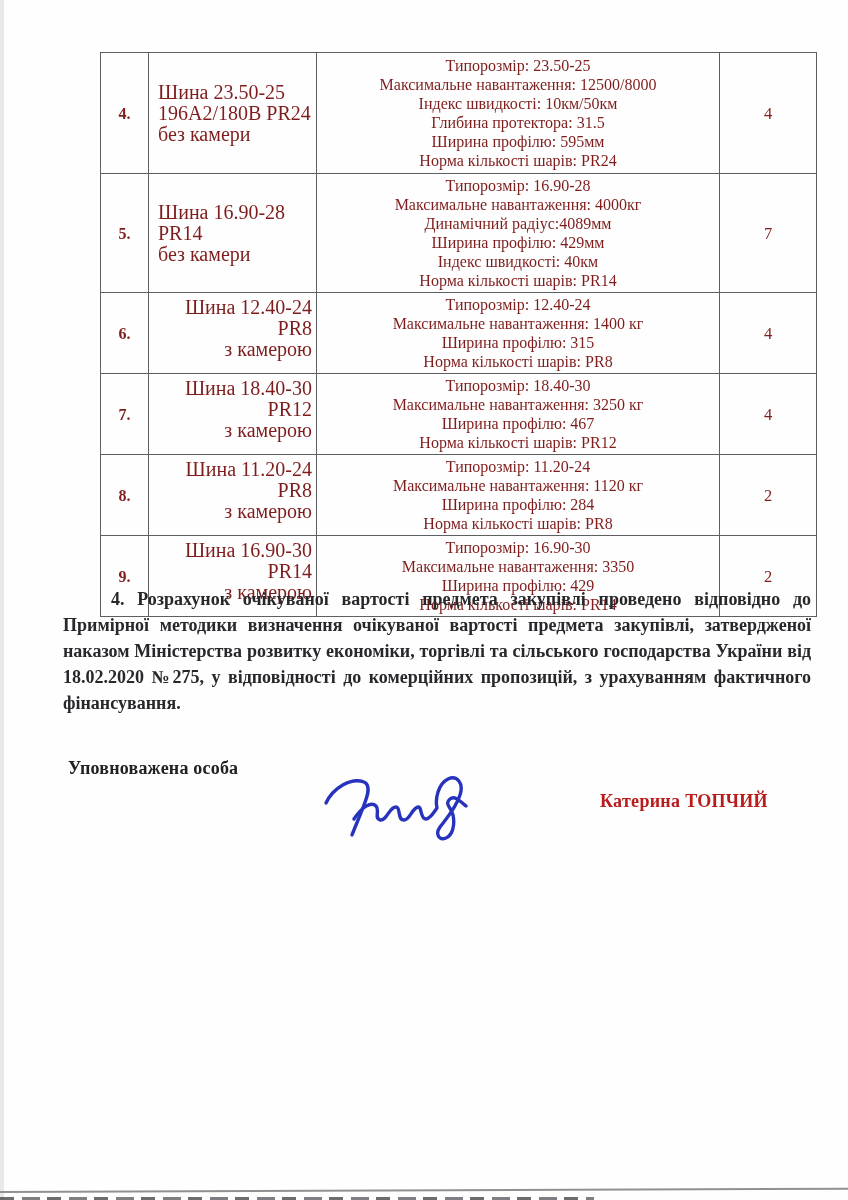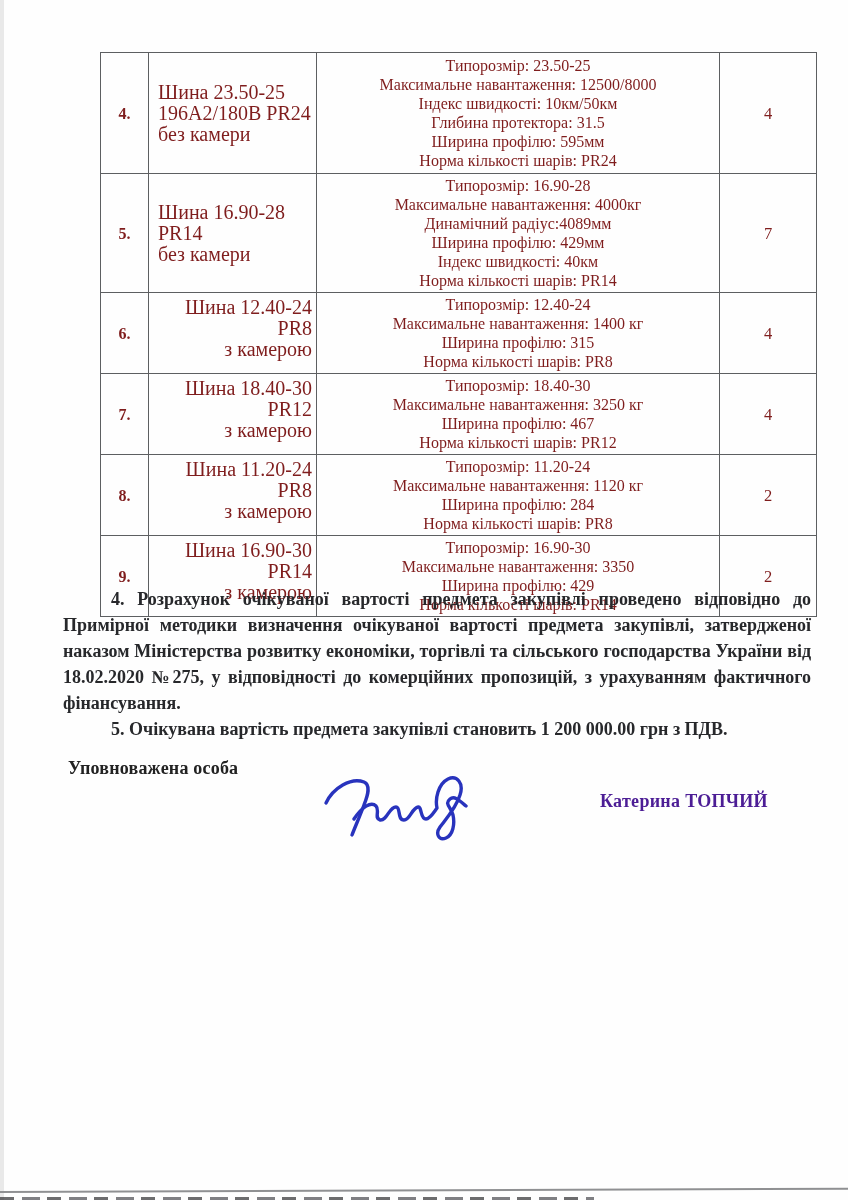--- a/index.html
+++ b/index.html
@@ -85,21 +85,21 @@
     position: absolute; left: 68px; top: 758px;
     font-size: 18px; font-weight: bold; color: #222;
     letter-spacing: .2px;
   }
   .sig-ink {
     position: absolute; left: 316px; top: 757px;
     width: 152px; height: 90px;
   }
   .sig-name {
     position: absolute; left: 600px; top: 791px;
-    font-size: 18px; font-weight: bold; color: #4c1d95;
+    font-size: 18px; font-weight: bold; color: #b91c1c;
     letter-spacing: .3px;
   }
 </style>
 </head>
 <body>
 
 <div class="page">
 
   <div class="scan-edge-left"></div>
 
@@ -174,21 +174,20 @@
 Максимальне навантаження: 3350
 Ширина профілю: 429
 Норма кількості шарів: PR14</td>
         <td class="qty">2</td>
       </tr>
     </tbody>
   </table>
 
   <div class="body-text">
     <p class="justify">4. Розрахунок очікуваної вартості предмета закупівлі проведено відповідно до Примірної методики визначення очікуваної вартості предмета закупівлі, затвердженої наказом Міністерства розвитку економіки, торгівлі та сільського господарства України від 18.02.2020 №275, у відповідності до комерційних пропозицій, з урахуванням фактичного фінансування.</p>
-    <p>5. Очікувана вартість предмета закупівлі становить 1 200 000.00 грн з ПДВ.</p>
   </div>
 
   <div class="sig-role">Уповноважена особа</div>
 
   <svg class="sig-ink" viewBox="0 0 152 90" fill="none">
     <path d="M10,46 C17,31 35,20 48,25 C55,28 52,38 48,48 C44,59 39,70 36,78" stroke="#2833bd" stroke-width="3.4" stroke-linecap="round"></path>
     <path d="M38,62 C46,50 55,44 60,49 C64,53 58,62 64,63 C71,64 73,50 80,50 C85,50 81,63 88,63 C94,63 96,51 102,50 C106,49 104,62 110,62 C114,62 118,55 121,51 C119,42 122,27 132,22 C141,18 148,26 144,38 C140,51 130,62 124,70 C119,77 123,84 130,81 C137,78 139,67 137,58 C135,50 128,47 134,42 C139,38 145,45 150,49" stroke="#2833bd" stroke-width="3.4" stroke-linecap="round" stroke-linejoin="round"></path>
   </svg>
 
   <div class="sig-name">Катерина ТОПЧИЙ</div>

